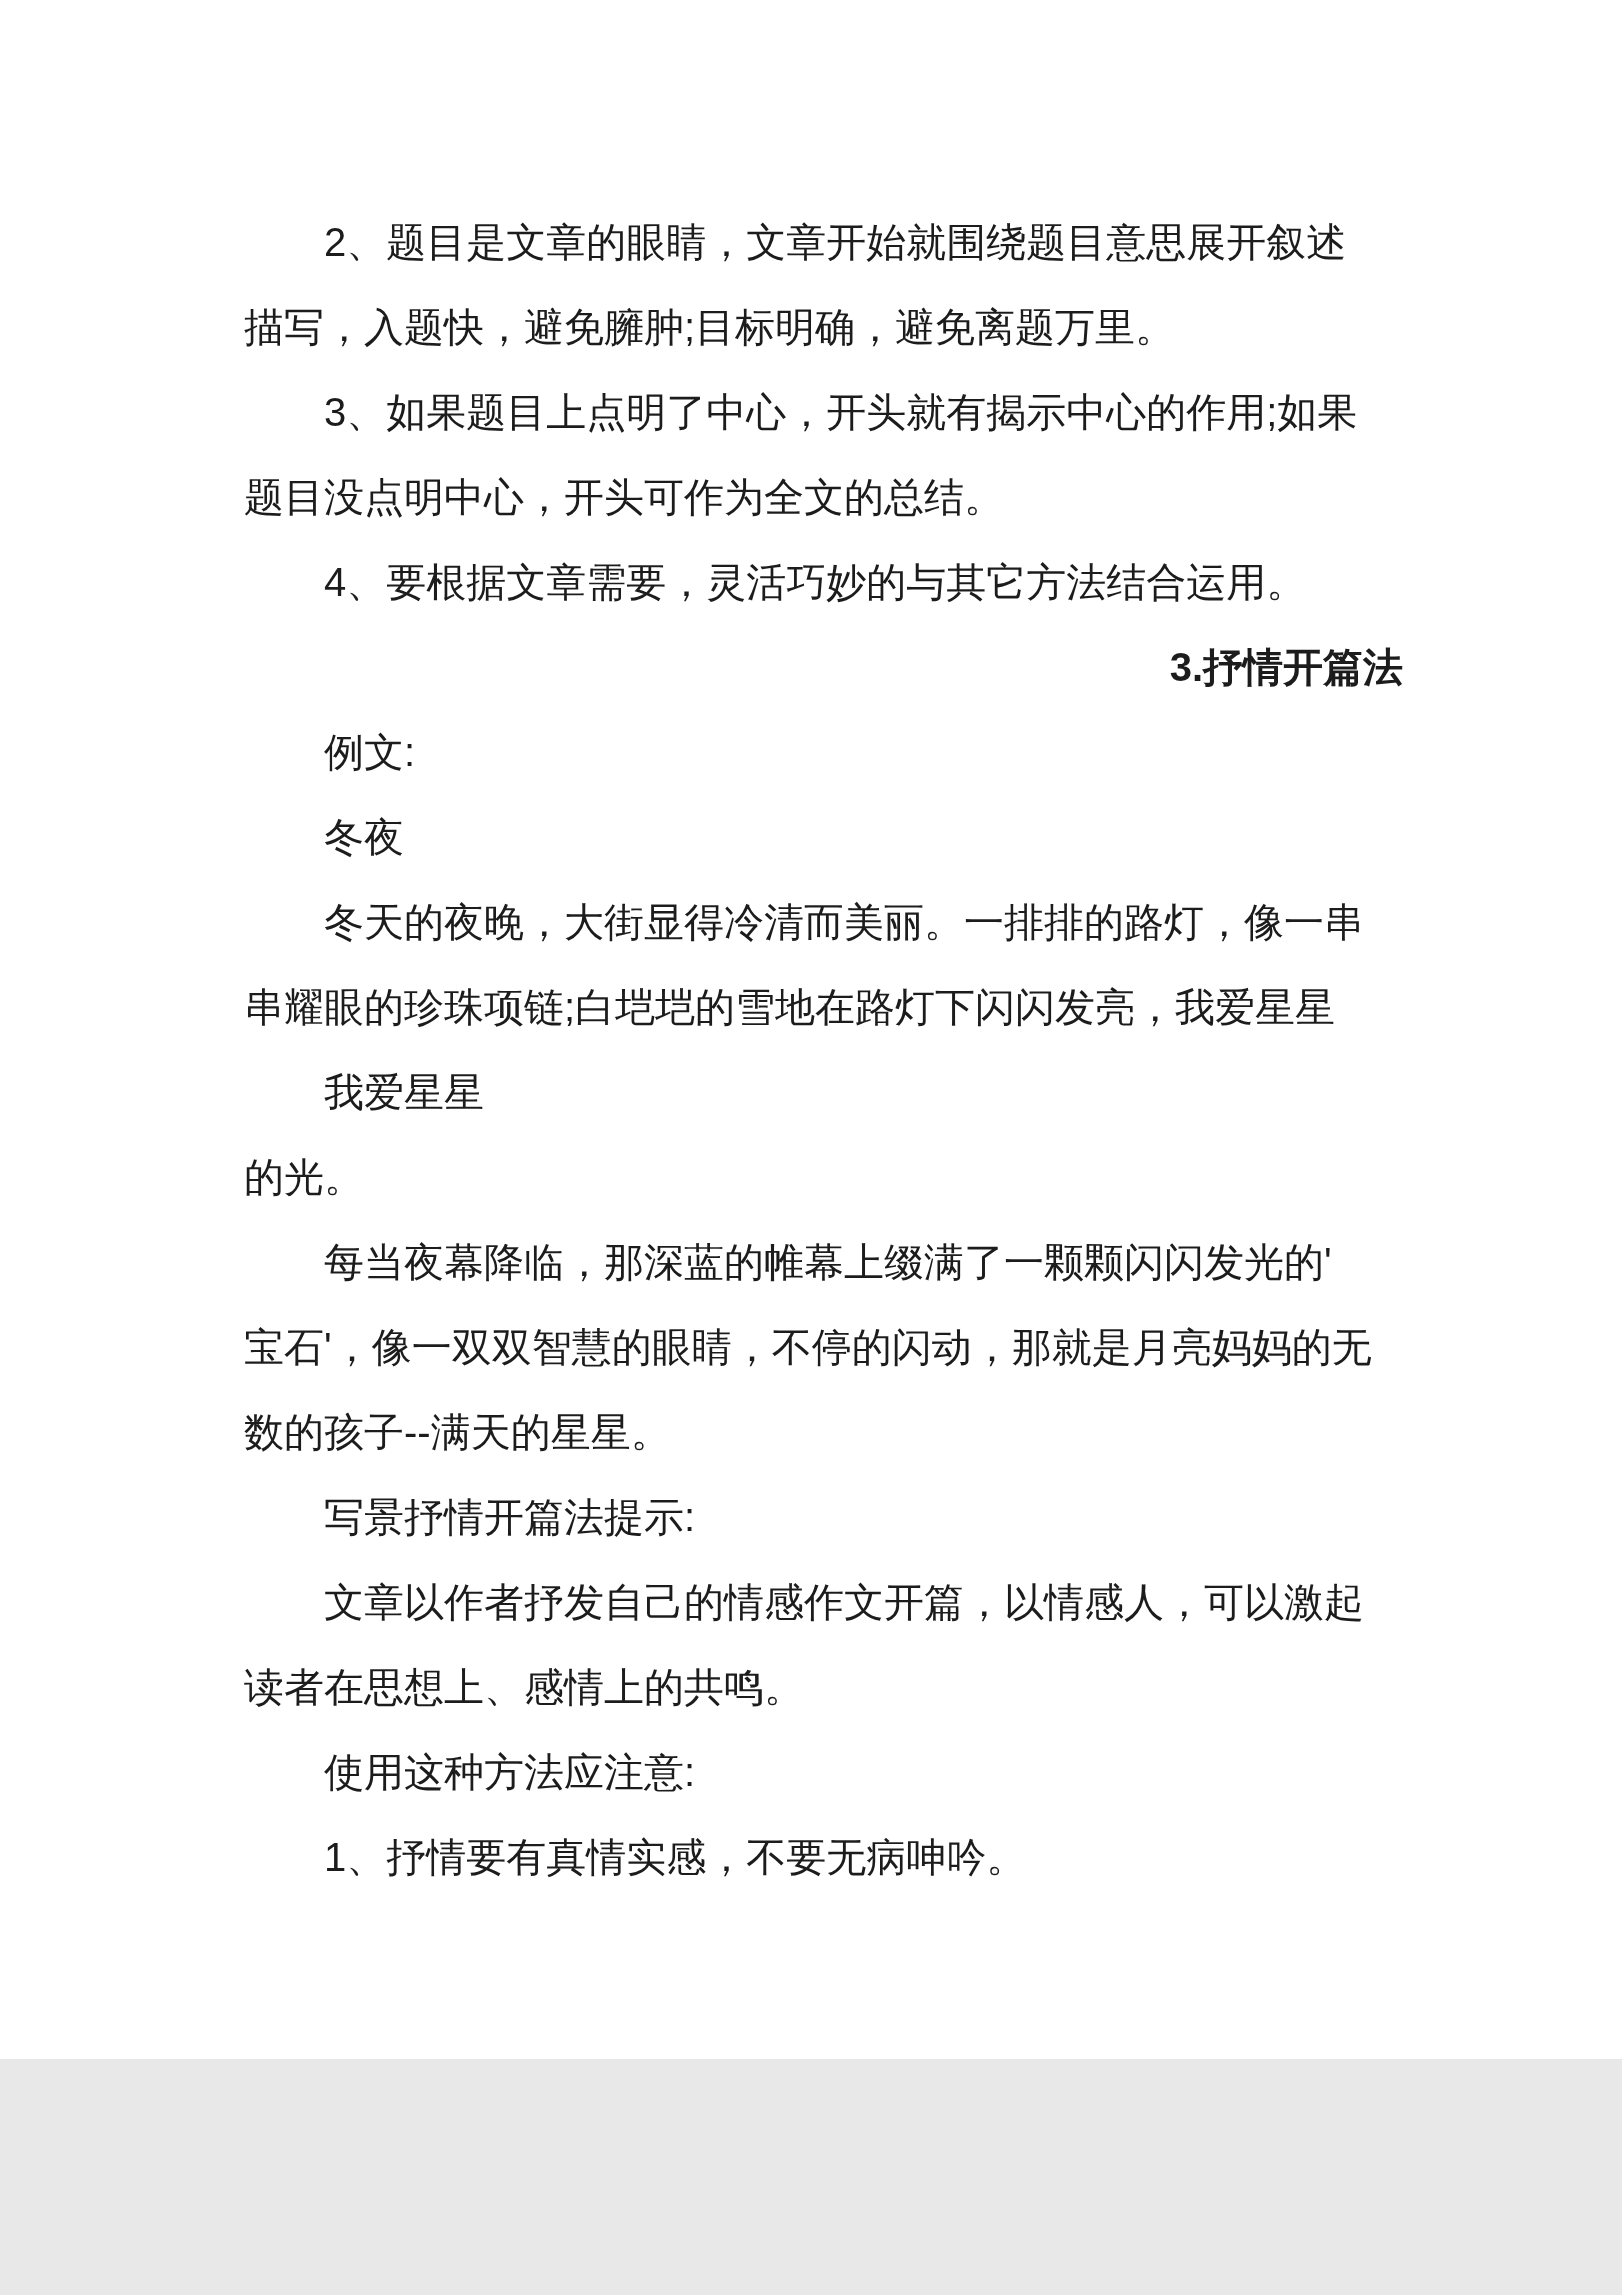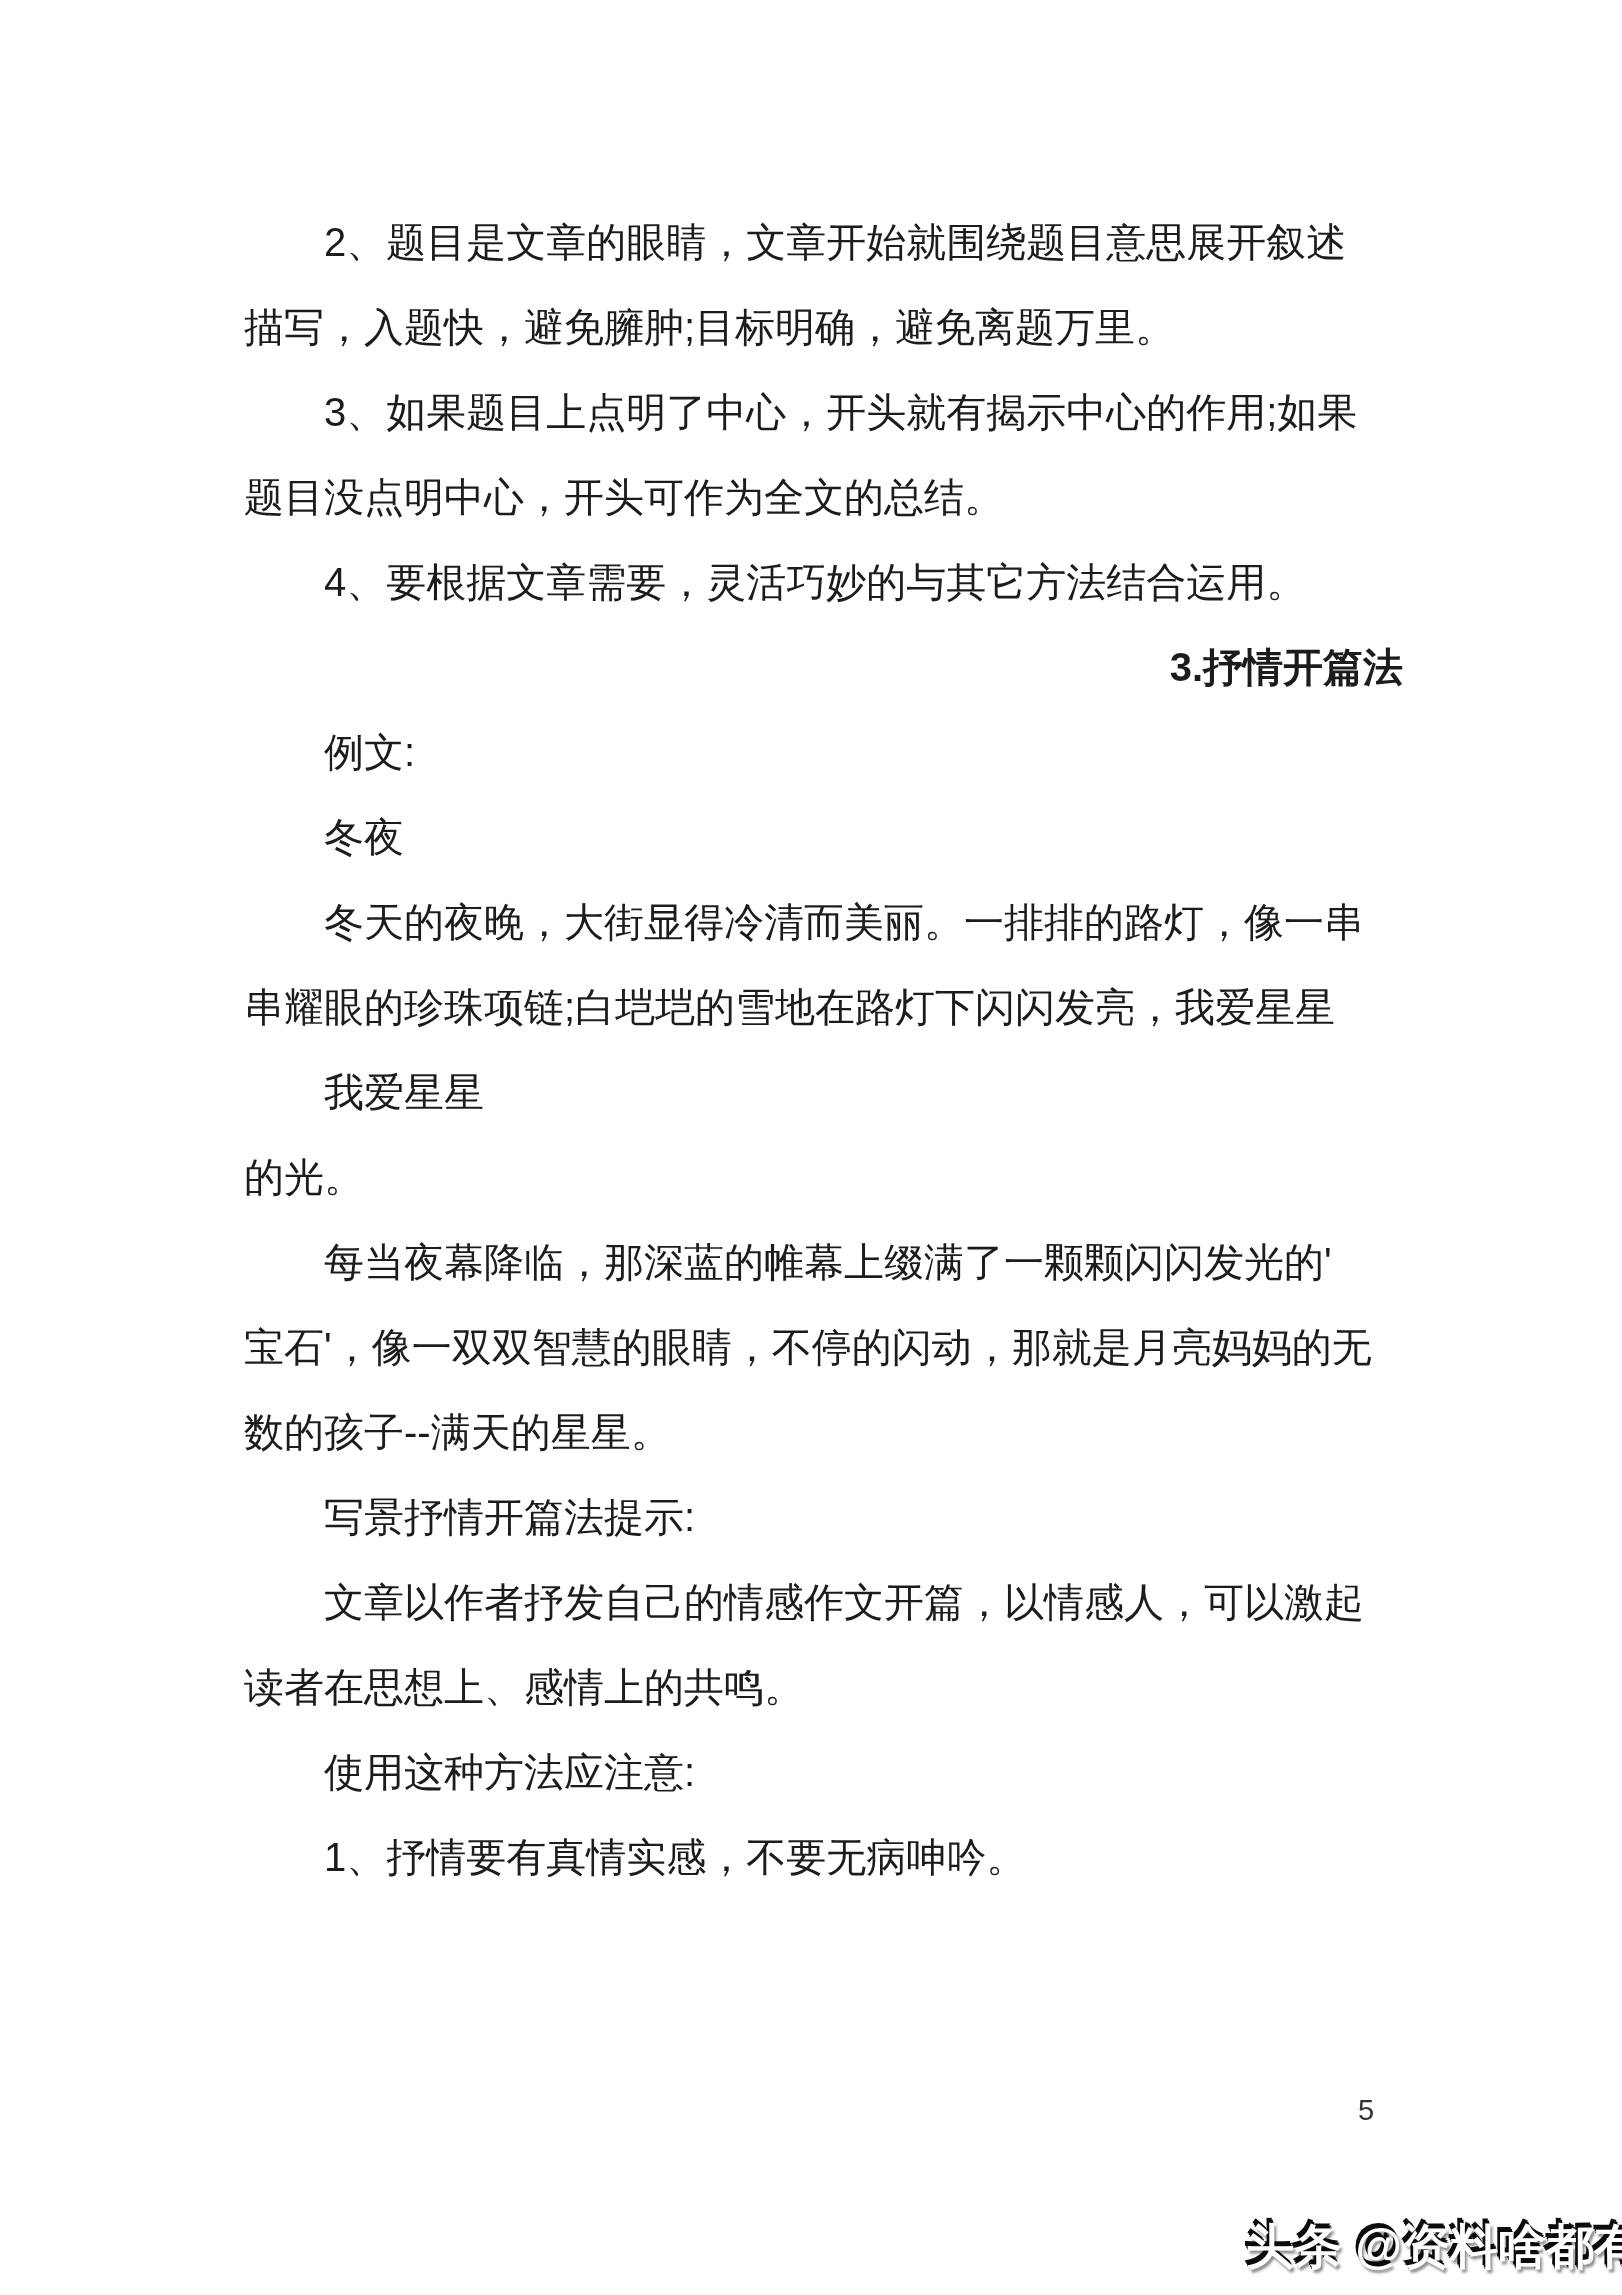--- a/index.html
+++ b/index.html
@@ -1,19 +1,19 @@
 <!DOCTYPE html>
 <html style="font-size:11px"><head>
 <meta charset="utf-8">
 <style>
   html, body { margin: 0; padding: 0; background: #e8e8e8; }
   .page {
     position: relative;
     width: 1623px;
-    height: 2295px;
+    height: 2059px;
     background: #ffffff;
     font-family: "Liberation Sans", sans-serif;
     overflow: hidden;
   }
   .text-block {
     position: absolute;
     left: 244px;
     top: 200px;
     width: 1159px;
   }

